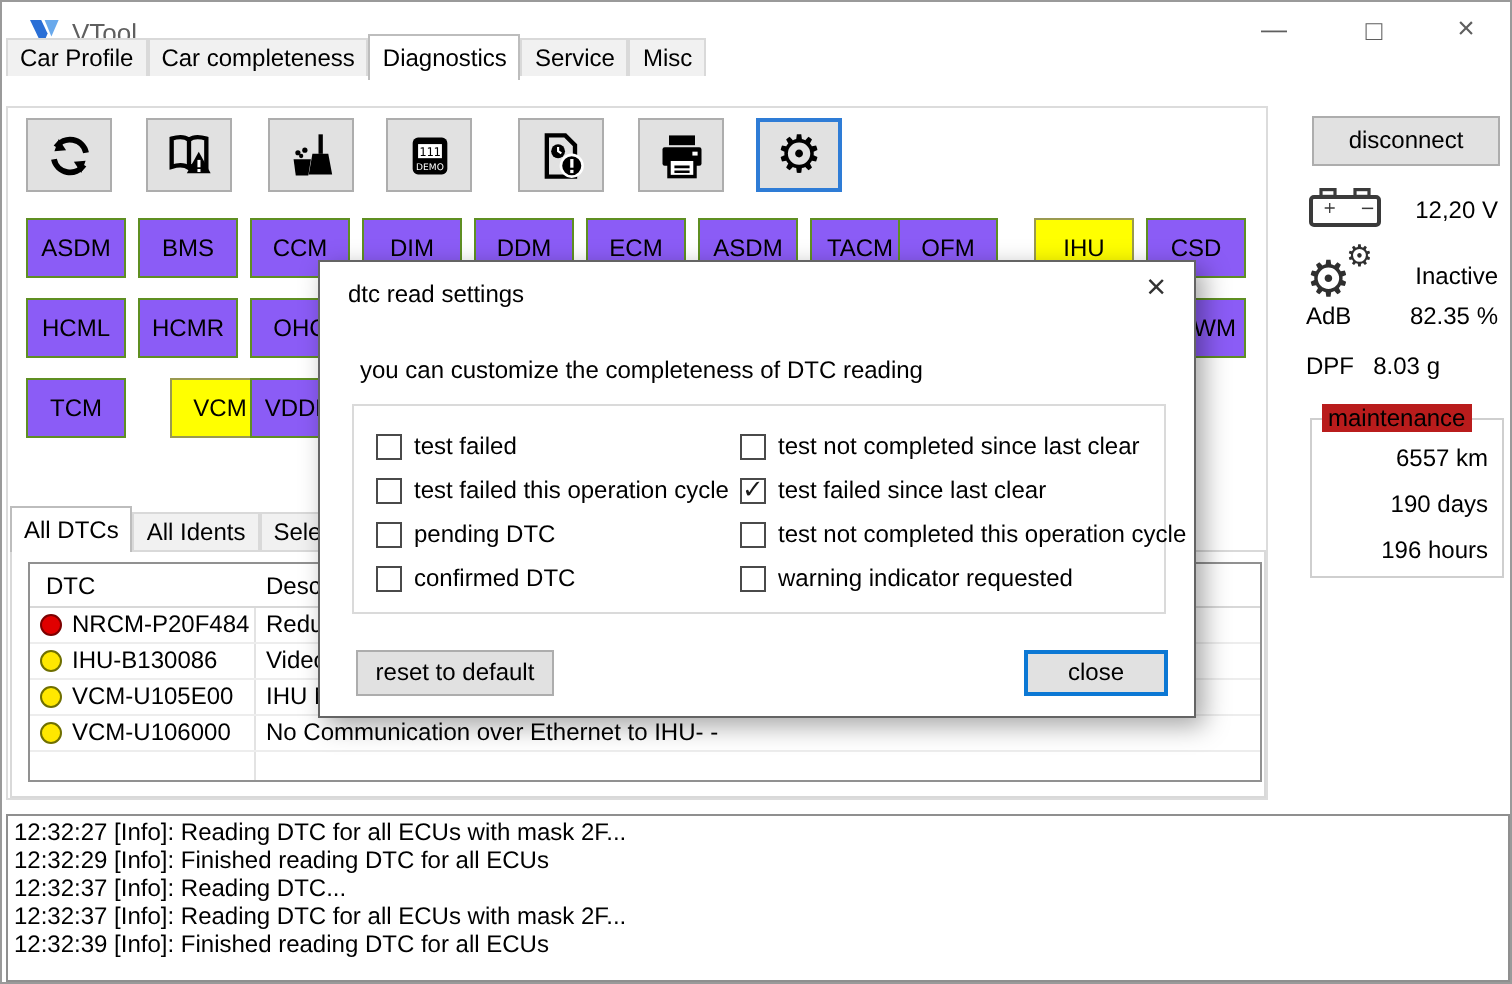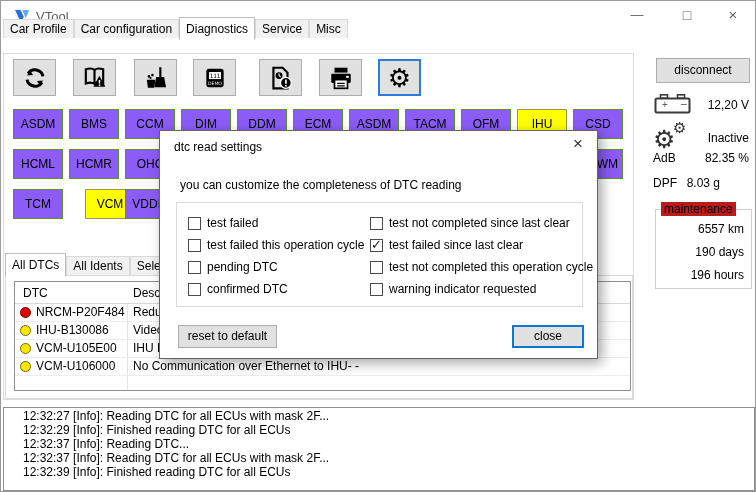--- a/index.html
+++ b/index.html
@@ -54,21 +54,21 @@
   .disconnect { position:absolute; left:655px; top:57px; width:94px; height:25px; background:#e1e1e1; border:1px solid #adadad; text-align:center; line-height:23px; }
   .rlabel { position:absolute; color:#000; }
   .rvalue { position:absolute; width:89px; text-align:right; white-space:nowrap; }
   .gearbig { position:absolute; left:652px; top:124px; font-size:25px; font-family:"DejaVu Sans", sans-serif; color:#2f2f2f; }
   .gearsmall { position:absolute; left:672px; top:118px; font-size:15px; font-family:"DejaVu Sans", sans-serif; color:#2f2f2f; }
   .maint { position:absolute; left:654px; top:208px; width:97px; height:80px; border:1px solid #cfcfcf; }
   .maintlabel { position:absolute; top:-8px; left:5px; background:#b91c1c; padding:0 3px; }
   .maintval { position:absolute; right:7px; text-align:right; white-space:nowrap; }
 
   
-  .log { position:absolute; left:2px; top:406px; width:752px; height:84px; border:1px solid #8f8f8f; background:#fff; padding:1px 19px; }
+  .log { position:absolute; left:2px; top:406px; width:752px; height:84px; border:1px solid #8f8f8f; background:#fff; padding:1px 3px; }
   .log div { line-height:14px; white-space:nowrap; }
 
   
   .dialog { position:absolute; left:158px; top:129px; width:439px; height:229px; background:#fff; border:1px solid #646464; box-shadow:4px 4px 12px rgba(0,0,0,0.35); z-index:50; }
   .dlg-title { position:absolute; left:14px; top:9px; }
   .dlg-x { position:absolute; right:14px; top:3px; font-size:17px; color:#333; }
   .dlg-msg { position:absolute; left:20px; top:47px; }
   .dlg-group { position:absolute; left:16px; top:71px; width:407px; height:105px; border:1px solid #dadada; }
   .cbcol { position:absolute; top:81px; }
   .cbcol.left { left:28px; }
@@ -92,21 +92,21 @@
       <path d="M8.3 1l3.4 8.2L15.3 1z" fill="#69a9ec"></path>
     </svg>
     <span class="apptitle">VTool</span>
     <span class="winbtn min">—</span>
     <span class="winbtn max">□</span>
     <span class="winbtn cls">×</span>
   </div>
 
   <div class="tabbar">
     <div class="tab">Car Profile</div>
-    <div class="tab">Car configuration</div>
+    <div class="tab">Car completeness</div>
     <div class="tab active">Diagnostics</div>
     <div class="tab">Service</div>
     <div class="tab">Misc</div>
   </div>
   <div class="tabpage"></div>
 
   <div class="tbtn" style="left:12px">
     <svg width="26" height="26" viewBox="0 0 24 24">
       <path d="M4.6 13.5a7.6 7.6 0 0 0 13.8 2.6" fill="none" stroke="#000" stroke-width="2.7"></path>
       <path d="M19.4 10.5A7.6 7.6 0 0 0 5.6 7.9" fill="none" stroke="#000" stroke-width="2.7"></path>
@@ -165,21 +165,21 @@
   </div>
 
   <div class="ecu" style="left:12px;top:108px">ASDM</div>
   <div class="ecu" style="left:68px;top:108px">BMS</div>
   <div class="ecu" style="left:124px;top:108px">CCM</div>
   <div class="ecu" style="left:180px;top:108px">DIM</div>
   <div class="ecu" style="left:236px;top:108px">DDM</div>
   <div class="ecu" style="left:292px;top:108px">ECM</div>
   <div class="ecu" style="left:348px;top:108px">ASDM</div>
   <div class="ecu" style="left:404px;top:108px">TACM</div>
-  <div class="ecu" style="left:460px;top:108px">OFM</div>
+  <div class="ecu" style="left:448px;top:108px">OFM</div>
   <div class="ecu yellow" style="left:516px;top:108px">IHU</div>
   <div class="ecu" style="left:572px;top:108px">CSD</div>
 
   <div class="ecu" style="left:12px;top:148px">HCML</div>
   <div class="ecu" style="left:68px;top:148px">HCMR</div>
   <div class="ecu" style="left:124px;top:148px">OHC</div>
   <div class="ecu clipright" style="left:572px;top:148px">WM</div>
 
   <div class="ecu" style="left:12px;top:188px">TCM</div>
   <div class="ecu yellow" style="left:84px;top:188px">VCM</div>

